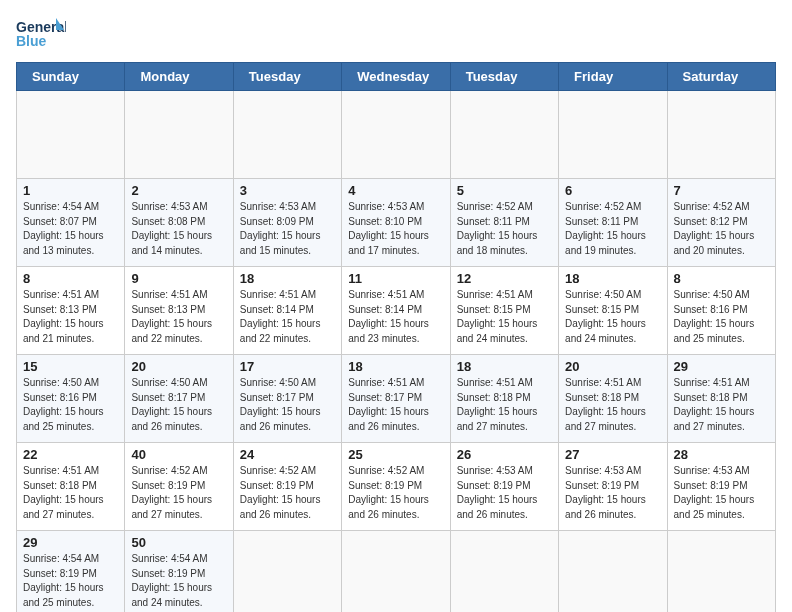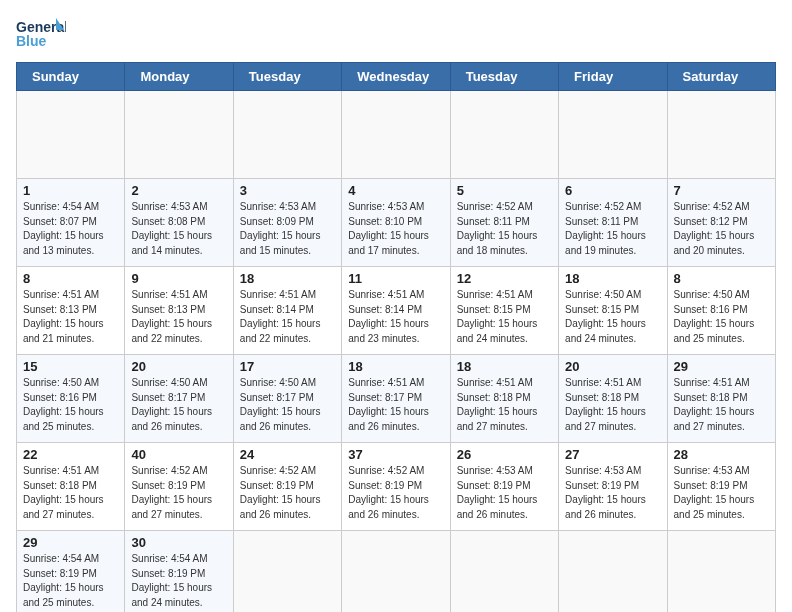--- a/index.html
+++ b/index.html
@@ -215,21 +215,21 @@
         </td>
         <td>
           <span class="day-num">40</span>
           <div class="day-info">Sunrise: 4:52 AM<br>Sunset: 8:19 PM<br>Daylight: 15 hours and 27 minutes.</div>
         </td>
         <td>
           <span class="day-num">24</span>
           <div class="day-info">Sunrise: 4:52 AM<br>Sunset: 8:19 PM<br>Daylight: 15 hours and 26 minutes.</div>
         </td>
         <td>
-          <span class="day-num">37</span>
+          <span class="day-num">25</span>
           <div class="day-info">Sunrise: 4:52 AM<br>Sunset: 8:19 PM<br>Daylight: 15 hours and 26 minutes.</div>
         </td>
         <td>
           <span class="day-num">26</span>
           <div class="day-info">Sunrise: 4:53 AM<br>Sunset: 8:19 PM<br>Daylight: 15 hours and 26 minutes.</div>
         </td>
         <td>
           <span class="day-num">27</span>
           <div class="day-info">Sunrise: 4:53 AM<br>Sunset: 8:19 PM<br>Daylight: 15 hours and 26 minutes.</div>
         </td>
@@ -237,21 +237,21 @@
           <span class="day-num">28</span>
           <div class="day-info">Sunrise: 4:53 AM<br>Sunset: 8:19 PM<br>Daylight: 15 hours and 25 minutes.</div>
         </td>
       </tr>
       <tr class="week-row" style="background: rgb(245, 248, 252);">
         <td>
           <span class="day-num">29</span>
           <div class="day-info">Sunrise: 4:54 AM<br>Sunset: 8:19 PM<br>Daylight: 15 hours and 25 minutes.</div>
         </td>
         <td>
-          <span class="day-num">30</span>
+          <span class="day-num">50</span>
           <div class="day-info">Sunrise: 4:54 AM<br>Sunset: 8:19 PM<br>Daylight: 15 hours and 24 minutes.</div>
         </td>
         <td class="empty-cell"></td>
         <td class="empty-cell"></td>
         <td class="empty-cell"></td>
         <td class="empty-cell"></td>
         <td class="empty-cell"></td>
       </tr>
     </tbody>
 </table>

